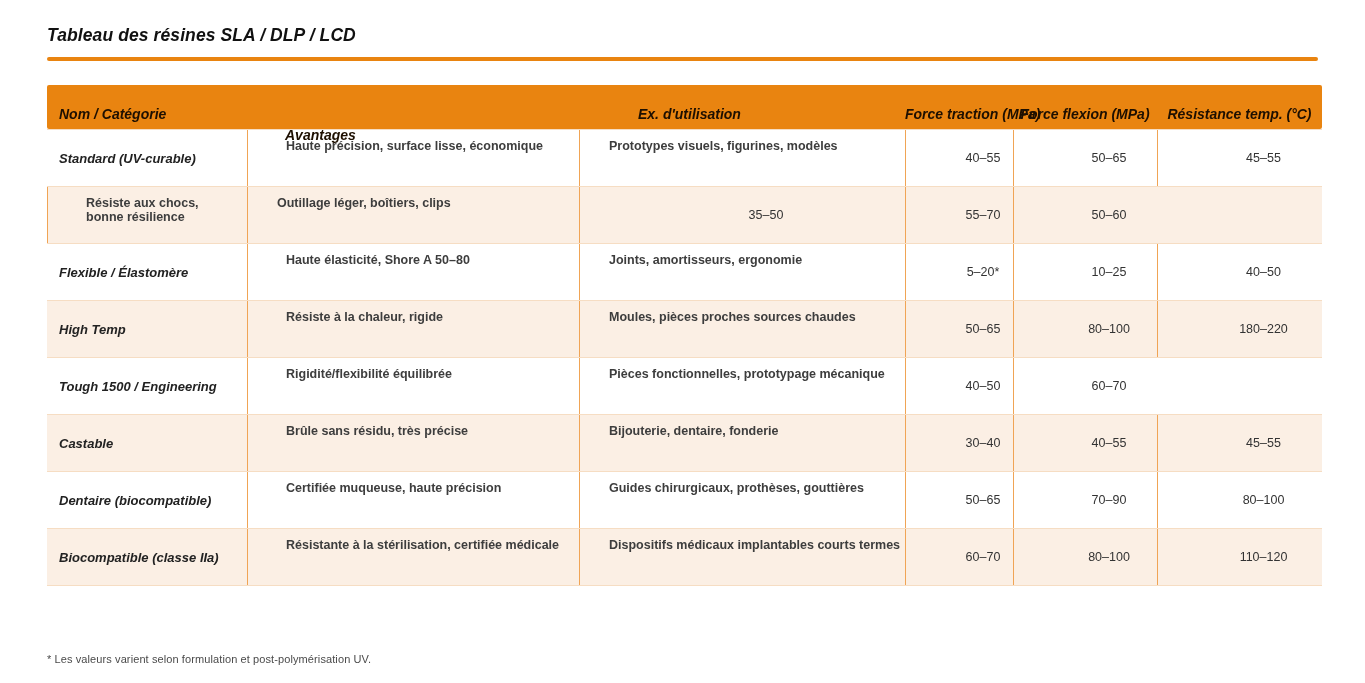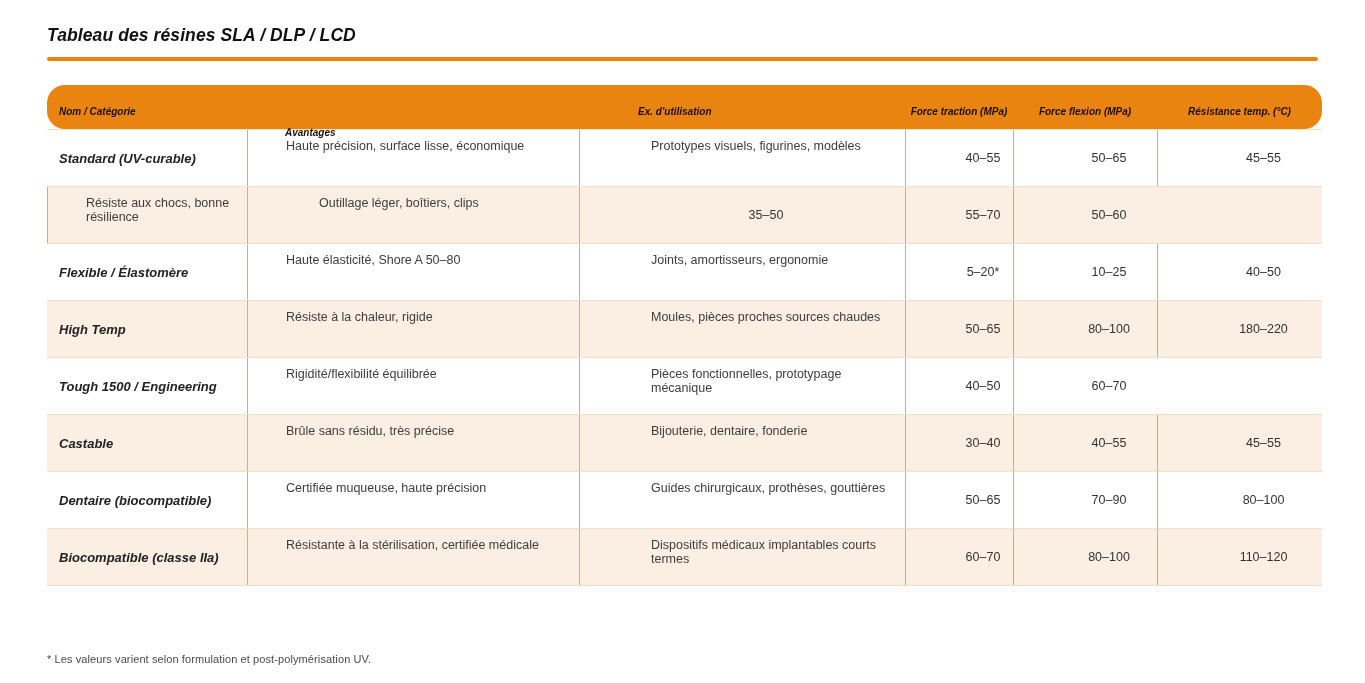--- a/index.html
+++ b/index.html
@@ -31,49 +31,49 @@
 
   .resin-table{position:absolute;left:47px;top:85px;width:1275px;}
 
   .grid-row{
     display:grid;
     grid-template-columns:200px 332px 326px 108px 144px 165px;
   }
 
   .header-row{
     background:var(--accent);
-    border-radius:18px;
+    border-radius:2px;
     height:44px;
     align-items:center;
     font-weight:bold;font-style:italic;
-    font-size:10px;color:#1d0f00;
+    font-size:14px;color:#1d0f00;
   }
   .header-row .hc{white-space:nowrap;overflow:visible;}
   .hc.c1{padding-left:12px;}
   .hc.c2{padding-left:38px;margin-top:42px;}
   .hc.c3{padding-left:59px;}
   .hc.c4,.hc.c5,.hc.c6{text-align:center;}
 
   .table-body{margin-top:0;border-top:1px solid var(--row-border);}
   .table-row{height:57px;border-bottom:1px solid var(--row-border);background:#fff;}
   .table-row:nth-child(even){background:var(--row-alt);}
 
   .cell{font-size:12.5px;color:var(--body-ink);padding-left:47px;}
   .cell.name{
     display:flex;align-items:center;padding-left:12px;
     font-size:13px;font-weight:bold;font-style:italic;color:#222;
   }
   .cell.adv{padding:9px 8px 0 38px;}
-  .cell.use{padding:9px 4px 0 71px;}
+  .cell.use{padding:9px 4px 0 29px;}
   .cell.num{
     display:flex;align-items:center;justify-content:center;
     border-left:1px solid var(--col-border);
     color:#333;
   }
-  .cell.adv,.cell.use{border-left:1px solid var(--col-border);}
+  .cell.adv,.cell.use{border-left:1px solid var(--col-border);font-weight:bold;}
 
   .footnote{
     position:absolute;left:47px;top:653px;
     font-size:11px;color:#4a4a4a;letter-spacing:.1px;
   }
 </style>
 </head>
 <body>
 
 <div class="page">

